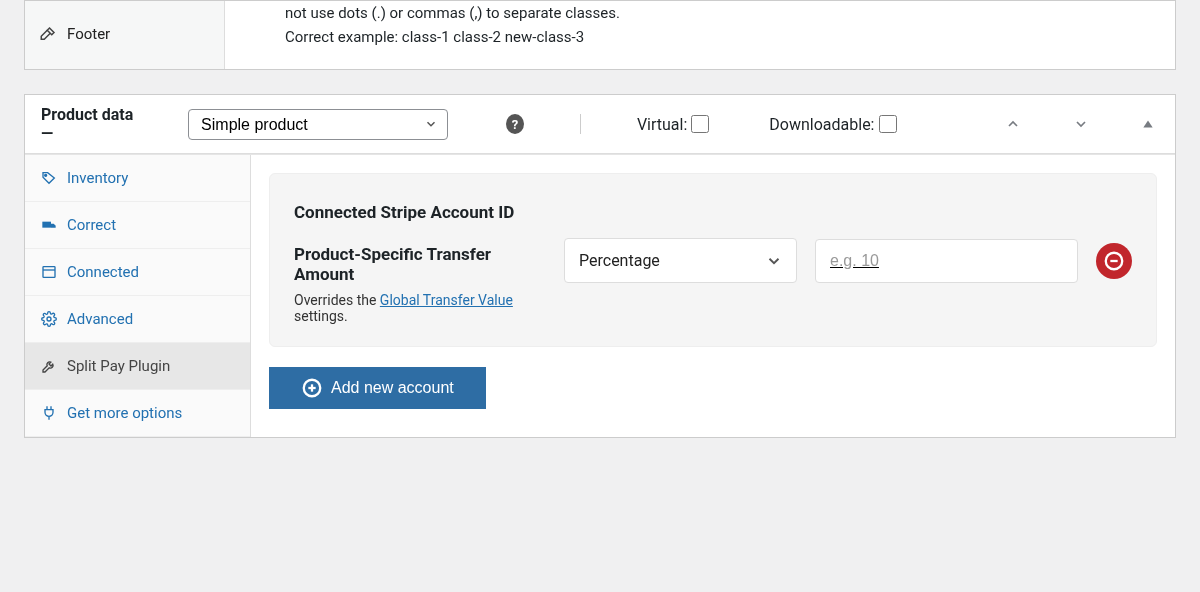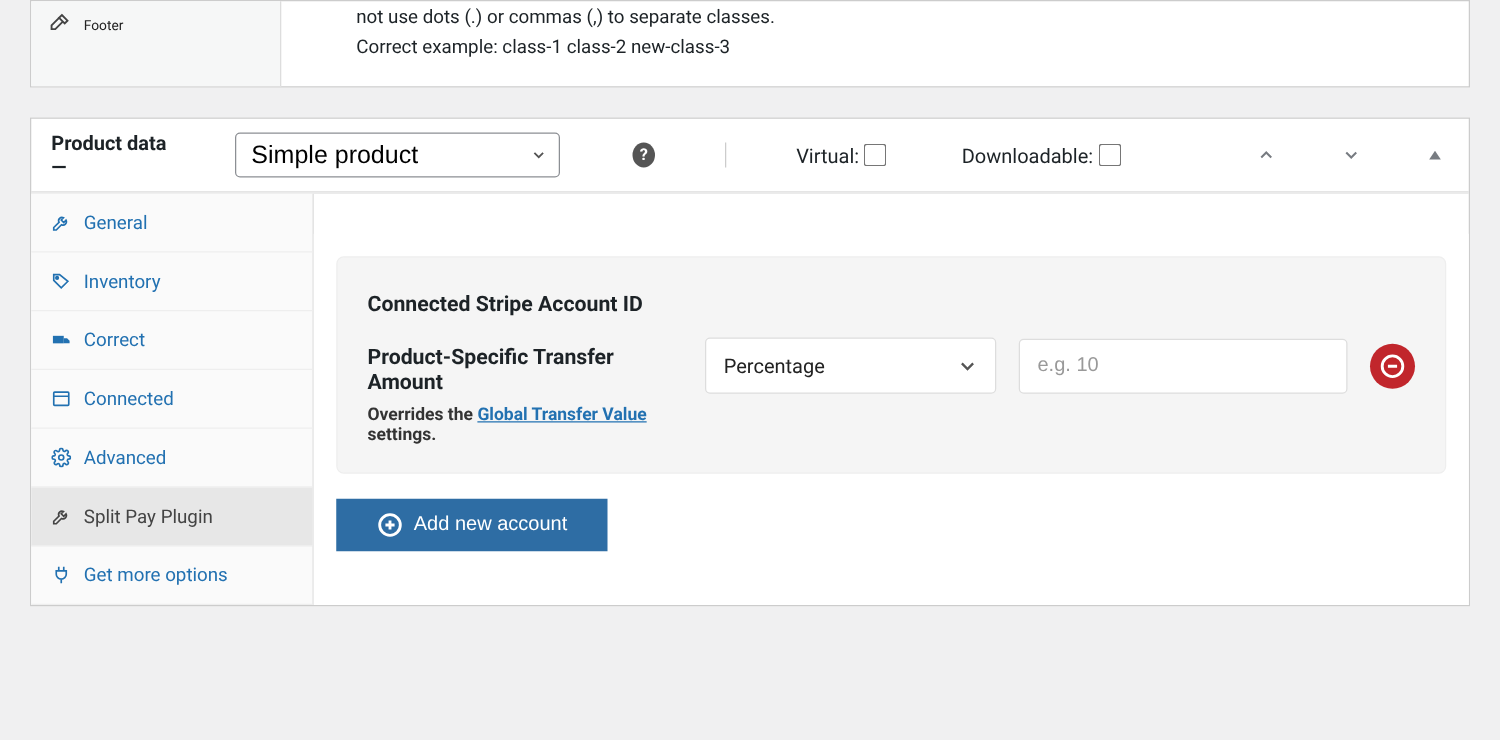--- a/index.html
+++ b/index.html
@@ -3,62 +3,62 @@
 <meta charset="utf-8">
 <style>
   * { box-sizing: border-box; margin: 0; padding: 0; }
   body { font-family: -apple-system, BlinkMacSystemFont, "Segoe UI", Roboto, sans-serif; background: #f0f0f1; font-size: 14px; color: #1d2327; }
 
   .page { padding: 0 24px 24px 24px; }
 
   
   .top-panel { border: 1px solid #ccc; background: #fff; display: flex; margin: 0 0 24px 0; }
   .top-side { width: 200px; border-right: 1px solid #ddd; background: #f6f7f7; }
-  .top-side-item { display: flex; align-items: flex-end; padding: 8px 14px; font-size: 11px; color: #222; }
+  .top-side-item { display: flex; align-items: flex-end; padding: 24px 14px; font-size: 15px; color: #222; }
   .top-side-item svg { margin-right: 10px; }
   .top-body { flex: 1; padding: 0 18px 20px 60px; font-size: 15px; line-height: 1.6; }
 
   
   .panel { border: 1px solid #ccc; background: #fff; }
 
   .panel-header { display: flex; align-items: center; padding: 10px 16px; border-bottom: 1px solid #ddd; gap: 42px; }
   .ph-title { font-weight: 700; font-size: 16px; margin-right: 8px; }
   .ph-select { position: relative; }
-  .ph-select select { appearance: none; -webkit-appearance: none; border: 1px solid #8c8f94; border-radius: 4px; padding: 6px 36px 6px 12px; font-size: 20px; background: #fff; min-width: 260px; }
+  .ph-select select { appearance: none; -webkit-appearance: none; border: 1px solid #8c8f94; border-radius: 4px; padding: 6px 36px 6px 12px; font-size: 16px; background: #fff; min-width: 260px; }
   .ph-select .chev { position: absolute; right: 10px; top: 50%; transform: translateY(-50%); pointer-events: none; }
   .help-icon { width: 20px; height: 20px; border-radius: 50%; background: #555; color: #fff; display: flex; align-items: center; justify-content: center; font-size: 13px; font-weight: 700; margin-left: 16px; }
   .vline { width: 1px; height: 20px; background: #ccc; margin: 0 14px; }
   .check-label { display: flex; align-items: center; font-size: 16px; margin-right: 18px; }
   .check-label input { width: 18px; height: 18px; margin-left: 4px; border-radius: 4px; }
   .spacer { flex: 1; }
   .caret-btn { width: 24px; height: 24px; display: flex; align-items: center; justify-content: center; color: #787c82; margin-left: 4px; cursor: pointer; }
 
   .panel-body { display: flex; border-top: 1px solid #e5e5e5; }
 
   .side-tabs { width: 226px; border-right: 1px solid #ddd; background: #fafafa; }
   .side-tab { display: flex; align-items: center; padding: 14px 16px; font-size: 15px; color: #2271b1; border-bottom: 1px solid #eee; cursor: pointer; }
   .side-tab.active { background: #e7e7e7; color: #444; }
   .side-tab svg { margin-right: 10px; flex-shrink: 0; }
 
-  .content { flex: 1; padding: 18px; background: #fff; margin-top: 32px; }
+  .content { flex: 1; padding: 18px; background: #fff; }
 
   .card { background: #f5f5f5; border: 1px solid #eee; border-radius: 6px; padding: 22px 24px; }
   .row { display: flex; align-items: flex-start; margin-bottom: 16px; }
   .row:last-child { margin-bottom: 0; }
   .row-label { width: 270px; font-size: 17px; font-weight: 700; padding-top: 6px; padding-right: 10px; }
-  .row-sub { font-size: 14px; font-weight: 700; margin-top: 8px; color: #333; }
+  .row-sub { font-size: 14px; font-weight: 400; margin-top: 8px; color: #333; }
   .row-sub a { color: #2271b1; text-decoration: underline; }
   .row-input { flex: 1; display: flex; gap: 18px; align-items: center; }
 
   .sel-wrap { position: relative; flex: 1; }
   .sel-wrap .inner { width: 100%; border: 1px solid #ddd; border-radius: 4px; background: #fff; padding: 12px 40px 12px 14px; font-size: 16px; color: #888; cursor: pointer; }
   .sel-wrap.solid .inner { color: #222; }
   .sel-wrap .chev { position: absolute; right: 14px; top: 50%; transform: translateY(-50%); pointer-events: none; }
   .sel-wrap.short { max-width: 250px; }
-  .txt-input { flex: 1; border: 1px solid #ddd; border-radius: 4px; background: #fff; padding: 12px 14px; font-size: 16px; }
+  .txt-input { flex: 1; border: 1px solid #ddd; border-radius: 4px; background: #fff; padding: 12px 14px; font-size: 16px; text-decoration: underline; }
   .txt-input::placeholder { color: #999; }
 
   .circle-btn { width: 36px; height: 36px; border-radius: 50%; display: flex; align-items: center; justify-content: center; cursor: pointer; flex-shrink: 0; }
   .circle-btn.copy { background: #1a5fb4; color: #fff; }
   .circle-btn.remove { background: #c1262c; color: #fff; }
 
   .add-btn { display: inline-flex; align-items: center; background: #2e6da4; color: #fff; font-size: 16px; padding: 10px 32px; margin-top: 20px; cursor: pointer; border: none; }
   .add-btn svg { margin-right: 8px; }
 
   .chev svg, .caret-btn svg { display: block; }
@@ -121,26 +121,20 @@
       </div>
       <div class="caret-btn">
         <svg width="14" height="14" viewBox="0 0 24 24" fill="currentColor">
             <polygon points="12 6 20 18 4 18"></polygon>
           </svg>
       </div>
     </div>
 
     <div class="panel-body">
       <div class="side-tabs">
-        <div class="side-tab">
-          <svg width="16" height="16" viewBox="0 0 24 24" fill="none" stroke="currentColor" stroke-width="2">
-              <path d="M14.7 6.3a4 4 0 0 0-5.4 5.4L3 18v3h3l6.3-6.3a4 4 0 0 0 5.4-5.4L15 12l-3-3 2.7-2.7z"></path>
-            </svg>
-          <span>General</span>
-        </div>
         <div class="side-tab">
           <svg width="16" height="16" viewBox="0 0 24 24" fill="none" stroke="currentColor" stroke-width="2">
               <path d="M20 12l-8 8-9-9V4h7z"></path>
               <circle cx="7" cy="8" r="1.5" fill="currentColor"></circle>
             </svg>
           <span>Inventory</span>
         </div>
         <div class="side-tab">
           <svg width="16" height="16" viewBox="0 0 24 24" fill="currentColor">
               <rect x="2" y="7" width="13" height="9"></rect>

